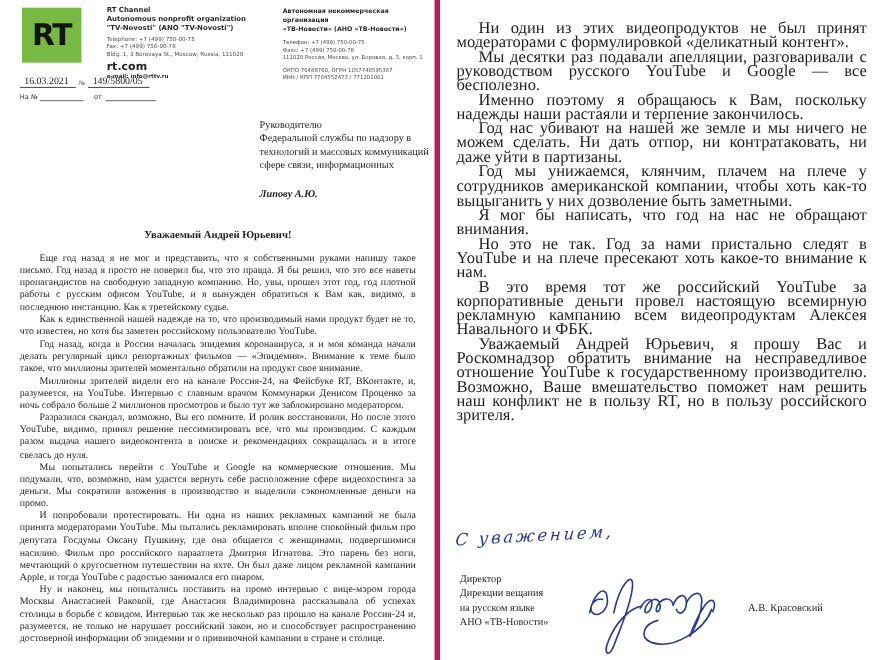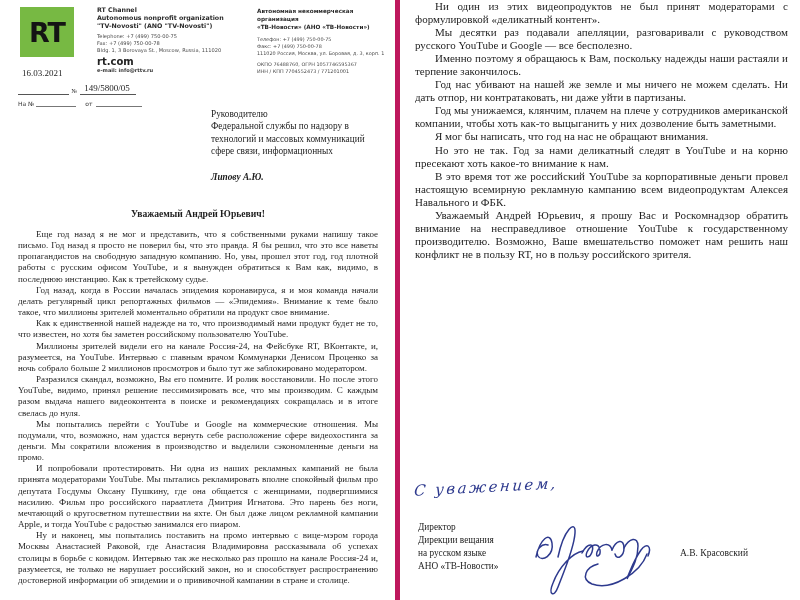--- a/index.html
+++ b/index.html
@@ -22,43 +22,43 @@
   .lh-site   { font-size:10px; font-weight:800; color:#222; line-height:10px; margin-top:4px; }
   .lh-email  { font-size:5.1px; font-weight:700; color:#333; line-height:7px; }
   .lh-ru { position:absolute; left:257px; top:8px; width:140px; font-family:"DejaVu Sans", sans-serif; }
   .lh-ru .b { font-size:5.7px; font-weight:700; line-height:7.8px; color:#2a2a2a; }
   .lh-ru .s { font-size:4.9px; line-height:6.6px; color:#4a4a4a; }
   .lh-ru .gap { height:5px; }
 
   
   .ref { position:absolute; left:18px; top:68px; width:220px; }
   .ref-row1 { display:flex; align-items:flex-end; }
-  .ref-date { font-size:9px; border-bottom:0.8px solid #555; padding:0 6px 16px 4px; }
+  .ref-date { font-size:9px; border-bottom:0.8px solid #555; padding:0 6px 1px 4px; }
   .ref-no   { font-size:6px; color:#333; margin:0 3px 1px 3px; }
   .ref-num  { font-size:9px; border-bottom:0.8px solid #555; padding:0 6px 1px 4px; }
   .ref-row2 { display:flex; align-items:flex-end; margin-top:5px; }
   .ref-na, .ref-ot { font-family:"DejaVu Sans", sans-serif; font-size:6px; color:#333; }
   .ref-line { border-bottom:0.8px solid #777; height:7px; }
   .ref-line.l1 { width:40px; margin-left:2px; }
   .ref-ot { margin-left:9px; }
   .ref-line.l2 { width:46px; margin-left:3px; }
 
   
-  .recipient { position:absolute; left:211px; top:108px; width:172px;
+  .recipient { position:absolute; left:236px; top:108px; width:172px;
                font-size:9.3px; line-height:12.4px; color:#1d1d1d; }
   .recipient-name { font-weight:700; margin-top:13px;font-style:italic; }
 
   
   .salutation { position:absolute; left:18px; top:208px; width:360px;
                 text-align:center; font-weight:700; font-size:9.6px; }
   .body1 { position:absolute; left:18px; top:229px; width:360px;
            font-size:9px; line-height:11.15px; text-align:justify; }
   .body1 p { text-indent:18px; }
-  .body2 { position:absolute; left:15px; top:0; width:373px;
-           font-size:11px; line-height:13.05px; text-align:justify; }
+  .body2 { position:absolute; left:15px; top:20px; width:373px;
+           font-size:15px; line-height:13.05px; text-align:justify; }
   .body2 p { text-indent:20px; }
 
   
   .sig-closing { position:absolute; left:14px; top:478px; color:#2e3a8e;
                  font-family:"DejaVu Serif", serif; font-style:italic;
                  font-size:15px; letter-spacing:2.5px; transform:rotate(-3deg) skewX(-8deg); }
   .sig-title { position:absolute; left:18px; top:521px; font-size:9.3px; line-height:13px; color:#1d1d1d; }
   .autograph { position:absolute; left:128px; top:505px; }
   .sig-name { position:absolute; left:280px; top:548px; font-size:9.5px; color:#1d1d1d; }
 </style>
@@ -116,40 +116,40 @@
       <div>Федеральной службы по надзору в</div>
       <div>технологий и массовых коммуникаций</div>
       <div>сфере связи, информационных</div>
       <div class="recipient-name">Липову А.Ю.</div>
     </div>
 
     <div class="salutation">Уважаемый Андрей Юрьевич!</div>
 
     <div class="body1">
       <p>Еще год назад я не мог и представить, что я собственными руками напишу такое письмо. Год назад я просто не поверил бы, что это правда. Я бы решил, что это все наветы пропагандистов на свободную западную компанию. Но, увы, прошел этот год, год плотной работы с русским офисом YouTube, и я вынужден обратиться к Вам как, видимо, в последнюю инстанцию. Как к третейскому судье.</p>
+      <p>Как к единственной нашей надежде на то, что производимый нами продукт будет не то, что известен, но хотя бы заметен российскому пользователю YouTube.</p>
       <p>Год назад, когда в России началась эпидемия коронавируса, я и моя команда начали делать регулярный цикл репортажных фильмов — «Эпидемия». Внимание к теме было такое, что миллионы зрителей моментально обратили на продукт свое внимание.</p>
-      <p>Как к единственной нашей надежде на то, что производимый нами продукт будет не то, что известен, но хотя бы заметен российскому пользователю YouTube.</p>
       <p>Миллионы зрителей видели его на канале Россия-24, на Фейсбуке RT, ВКонтакте, и, разумеется, на YouTube. Интервью с главным врачом Коммунарки Денисом Проценко за ночь собрало больше 2 миллионов просмотров и было тут же заблокировано модератором.</p>
       <p>Разразился скандал, возможно, Вы его помните. И ролик восстановили. Но после этого YouTube, видимо, принял решение пессимизировать все, что мы производим. С каждым разом выдача нашего видеоконтента в поиске и рекомендациях сокращалась и в итоге свелась до нуля.</p>
       <p>Мы попытались перейти с YouTube и Google на коммерческие отношения. Мы подумали, что, возможно, нам удастся вернуть себе расположение сфере видеохостинга за деньги. Мы сократили вложения в производство и выделили сэкономленные деньги на промо.</p>
       <p>И попробовали протестировать. Ни одна из наших рекламных кампаний не была принята модераторами YouTube. Мы пытались рекламировать вполне спокойный фильм про депутата Госдумы Оксану Пушкину, где она общается с женщинами, подвергшимися насилию. Фильм про российского параатлета Дмитрия Игнатова. Это парень без ноги, мечтающий о кругосветном путешествии на яхте. Он был даже лицом рекламной кампании Apple, и тогда YouTube с радостью занимался его пиаром.</p>
       <p>Ну и наконец, мы попытались поставить на промо интервью с вице-мэром города Москвы Анастасией Раковой, где Анастасия Владимировна рассказывала об успехах столицы в борьбе с ковидом. Интервью так же несколько раз прошло на канале Россия-24 и, разумеется, не только не нарушает российский закон, но и способствует распространению достоверной информации об эпидемии и о прививочной кампании в стране и столице.</p>
     </div>
   </div>
 
   <div class="page page2">
 
     <div class="body2">
       <p>Ни один из этих видеопродуктов не был принят модераторами с формулировкой «деликатный контент».</p>
       <p>Мы десятки раз подавали апелляции, разговаривали с руководством русского YouTube и Google — все бесполезно.</p>
       <p>Именно поэтому я обращаюсь к Вам, поскольку надежды наши растаяли и терпение закончилось.</p>
       <p>Год нас убивают на нашей же земле и мы ничего не можем сделать. Ни дать отпор, ни контратаковать, ни даже уйти в партизаны.</p>
       <p>Год мы унижаемся, клянчим, плачем на плече у сотрудников американской компании, чтобы хоть как-то выцыганить у них дозволение быть заметными.</p>
       <p>Я мог бы написать, что год на нас не обращают внимания.</p>
-      <p>Но это не так. Год за нами деликатный следят в YouTube и на корню пресекают хоть какое-то внимание к нам.</p>
+      <p>Но это не так. Год за нами пристально следят в YouTube и на плече пресекают хоть какое-то внимание к нам.</p>
       <p>В это время тот же российский YouTube за корпоративные деньги провел настоящую всемирную рекламную кампанию всем видеопродуктам Алексея Навального и ФБК.</p>
       <p>Уважаемый Андрей Юрьевич, я прошу Вас и Роскомнадзор обратить внимание на несправедливое отношение YouTube к государственному производителю. Возможно, Ваше вмешательство поможет нам решить наш конфликт не в пользу RT, но в пользу российского зрителя.</p>
     </div>
 
     <div class="sig-closing">С уважением,</div>
 
     <div class="sig-title">
       <div>Директор</div>
       <div>Дирекции вещания</div>
       <div>на русском языке</div>

